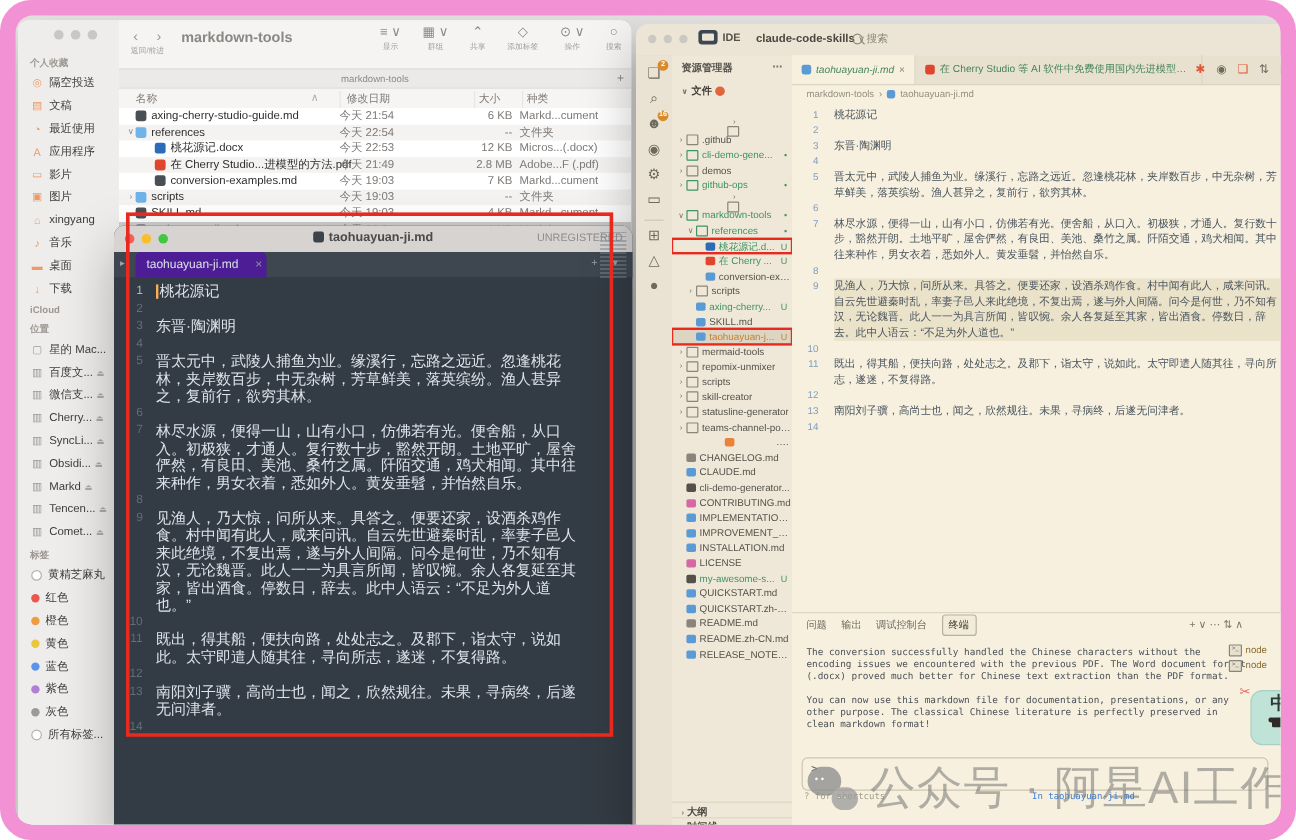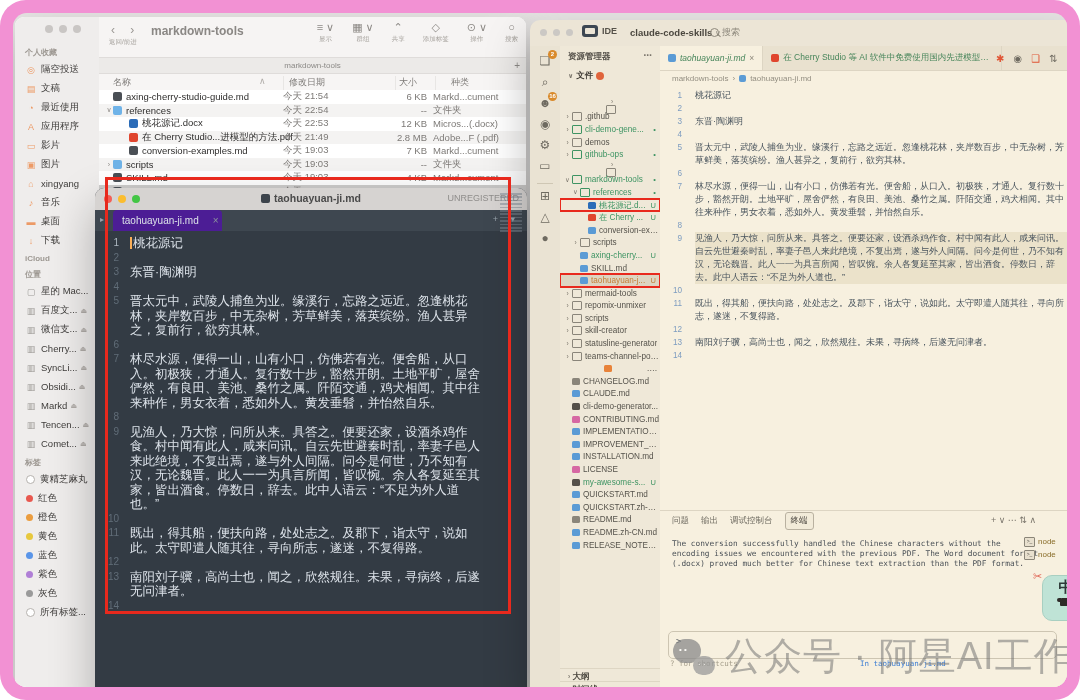--- a/index.html
+++ b/index.html
@@ -326,21 +326,21 @@
       </div>
       <div class="f-tabstrip">
         <span>markdown-tools</span>
         <span class="f-plus">+</span>
       </div>
       <div class="f-cols">
         <span style="left:14px">名称</span>
         <span style="left:160px;color:#b0ada9">∧</span>
         <span style="left:190px">修改日期</span>
         <span style="left:300px">大小</span>
-        <span style="left:352px">种类</span>
+        <span style="left:340px">种类</span>
         <span class="vline" style="left:184px"></span>
         <span class="vline" style="left:296px"></span>
         <span class="vline" style="left:336px"></span>
       </div>
       <div class="f-list" id="f-list">
             <div class="f-row" style="padding-left: 6px;">
               <span class="disc"></span>
               <span class="chip" style="background: rgb(74, 79, 85);"></span>
               <span class="f-cell-name" style="max-width: 168px;">axing-cherry-studio-guide.md</span>
               <span class="dt">今天 21:54</span>
@@ -812,20 +812,21 @@
       <div class="v-panel">
         <div class="p-tabs" id="p-tabs">
               <span class="p-tab">问题</span>
               <span class="p-tab">输出</span>
               <span class="p-tab">调试控制台</span>
               <span class="p-tab active">终端</span>
               <span class="p-icons">+ ∨ ⋯ ⇅ ∧</span>
             </div>
         <div class="p-term" id="p-term">
               <p>The conversion successfully handled the Chinese characters without the encoding issues we encountered with the previous PDF. The Word document format (.docx) proved much better for Chinese text extraction than the PDF format.</p>
+              <p>You can now use this markdown file for documentation, presentations, or any other purpose. The classical Chinese literature is perfectly preserved in clean markdown format!</p>
             </div>
         <div class="p-prompt">&gt;</div>
         <div class="p-hints">? for shortcuts</div>
         <div class="p-loc">In taohuayuan-ji.md</div>
         <div class="p-rail" id="p-rail">
               <div class="p-node">
                 <span class="p-nic">&gt;_</span>
                 <span>node</span>
               </div>
               <div class="p-node">

